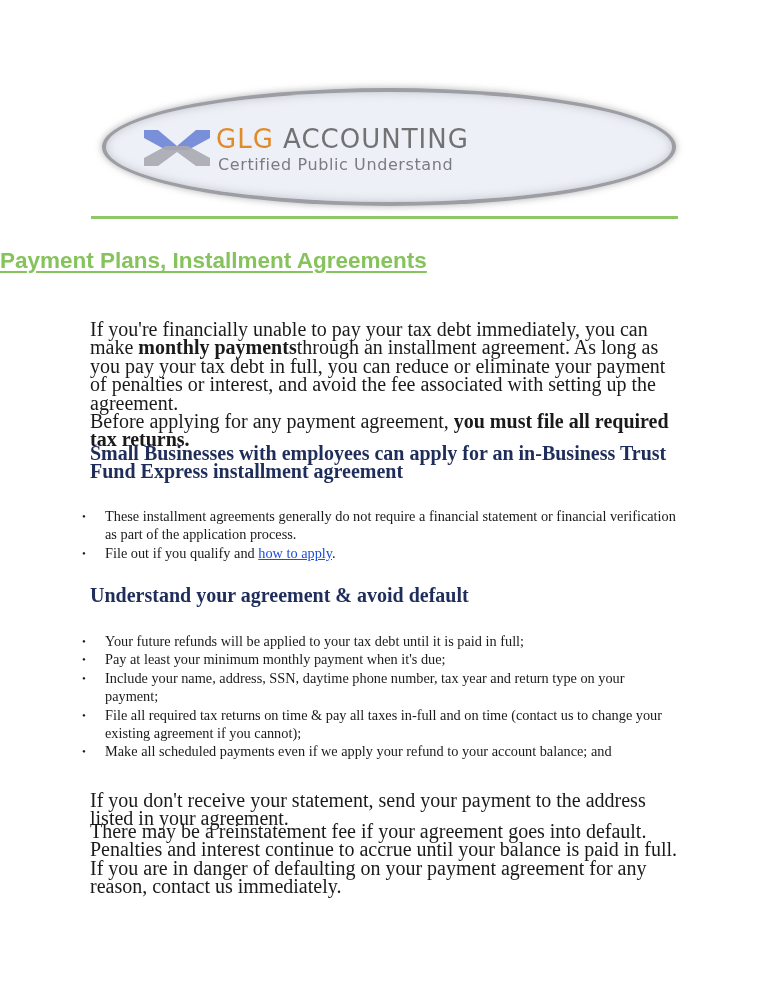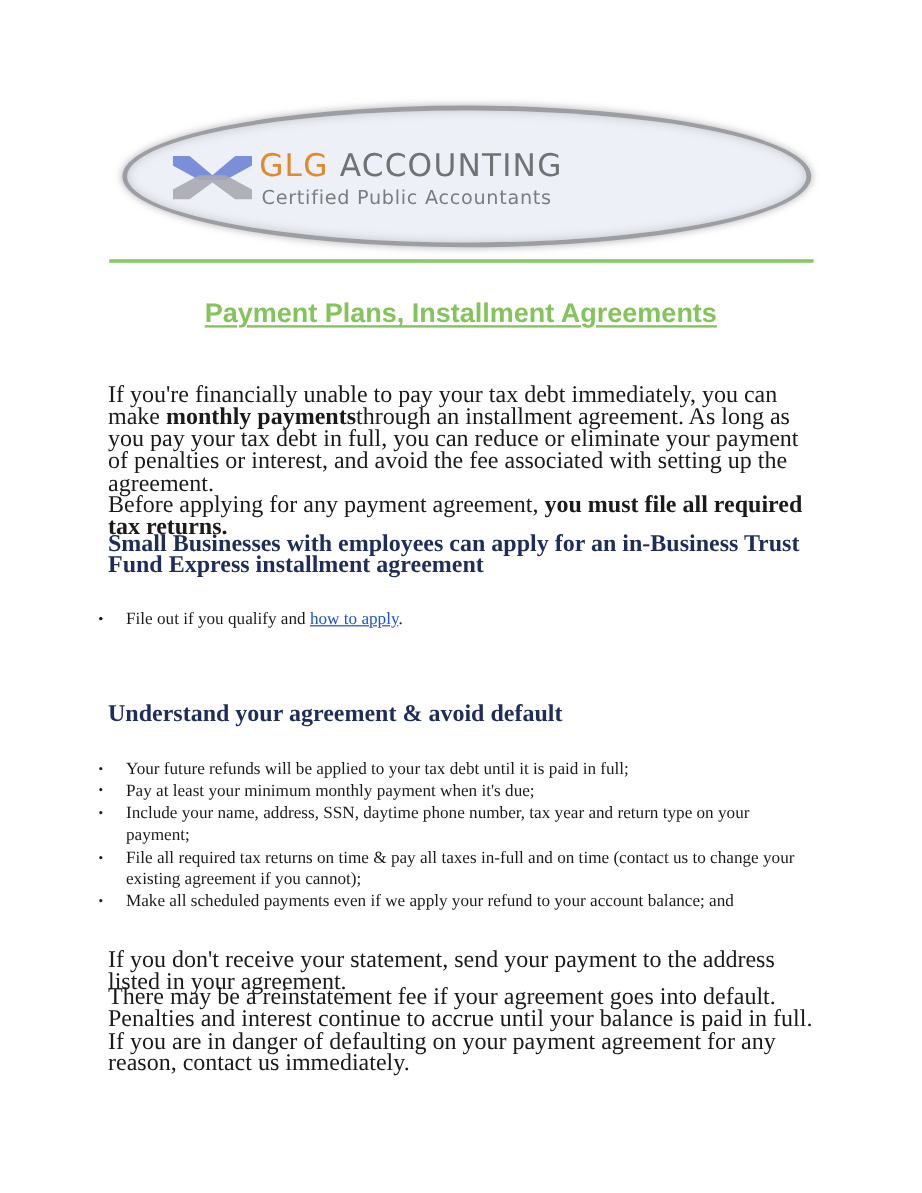--- a/index.html
+++ b/index.html
@@ -14,21 +14,21 @@
     .logo-text { position: absolute; left: 110px; top: 30px; }
     .logo-title { font-family: "DejaVu Sans", sans-serif; font-weight: normal; font-size: 26px;
                   letter-spacing: 1px; line-height: 34px; white-space: nowrap; }
     .logo-title .glg { color: #e08a2a; }
     .logo-title .acc { color: #707274; }
     .logo-sub { font-family: "DejaVu Sans", sans-serif; font-size: 16px; color: #7a7c80;
                 line-height: 18px; letter-spacing: 0.6px; margin-left: 2px; white-space: nowrap; }
 
     .green-rule { position: absolute; left: 91px; top: 216px; width: 587px; height: 3px; background: #8cc866; }
 
-    .page-title { position: absolute; left: 0; width: 768px; top: 248px; text-align: center;
+    .page-title { position: absolute; left: 0; width: 768px; top: 248px; text-align: left;
                   font-family: "Liberation Sans", sans-serif; font-weight: bold; font-size: 22.5px;
                   color: #86c35c; text-decoration: underline; text-underline-offset: 3px; text-decoration-thickness: 2px; }
 
     .para { position: absolute; left: 90px; width: 590px; font-size: 20px; line-height: 18.4px; }
     .para b { font-weight: bold; }
     .heading { position: absolute; left: 90px; width: 590px; font-weight: bold; font-size: 20px;
                line-height: 18.4px; color: #1f2d5a; }
 
     ul.bullets { position: absolute; left: 0; width: 680px; margin: 0; padding: 0; list-style: none;
                  font-size: 14.3px; line-height: 18.4px; }
@@ -43,38 +43,39 @@
   <div class="logo-ellipse"></div>
   <svg class="logo-mark" viewBox="0 0 66 44">
     <polygon points="0,4 14,4 33,20 52,4 66,4 66,12 44,24 22,24 0,12" fill="#6b84d6" opacity="0.9"></polygon>
     <polygon points="0,32 22,20 44,20 66,32 66,40 52,40 33,26 14,40 0,40" fill="#a8a8b0" opacity="0.9"></polygon>
   </svg>
   <div class="logo-text">
     <div class="logo-title">
       <span class="glg">GLG</span>
       <span class="acc">ACCOUNTING</span>
     </div>
-    <div class="logo-sub">Certified Public Accountants</div>
+    <div class="logo-sub">Certified Public Understand</div>
   </div>
 </div>
 
 <div class="green-rule"></div>
 
 <div class="page-title">Payment Plans, Installment Agreements</div>
 
 <div class="para" style="top:320px;">
   <span>If you're financially unable to pay your tax debt immediately, you can make </span><b>monthly payments</b><span>through an installment agreement. As long as you pay your tax debt in full, you can reduce or eliminate your payment of penalties or interest, and avoid the fee associated with setting up the agreement.</span><br>
   <span>Before applying for any payment agreement, </span><b>you must file all required tax returns.</b>
 </div>
 
 <div class="heading" style="top:444px;">Small Businesses with employees can apply for an in-Business Trust Fund Express installment agreement</div>
 
 <ul class="bullets" style="top:507px;">
   <li>
     <span class="dot">•</span>
+    <span>These installment agreements generally do not require a financial statement or financial verification as part of the application process.</span>
   </li>
   <li>
     <span class="dot">•</span>
     <span>File out if you qualify and </span><a class="link" href="#">how to apply</a><span>.</span>
   </li>
 </ul>
 
 <div class="heading" style="top:586px;">Understand your agreement &amp; avoid default</div>
 
 <ul class="bullets" style="top:632px;">

